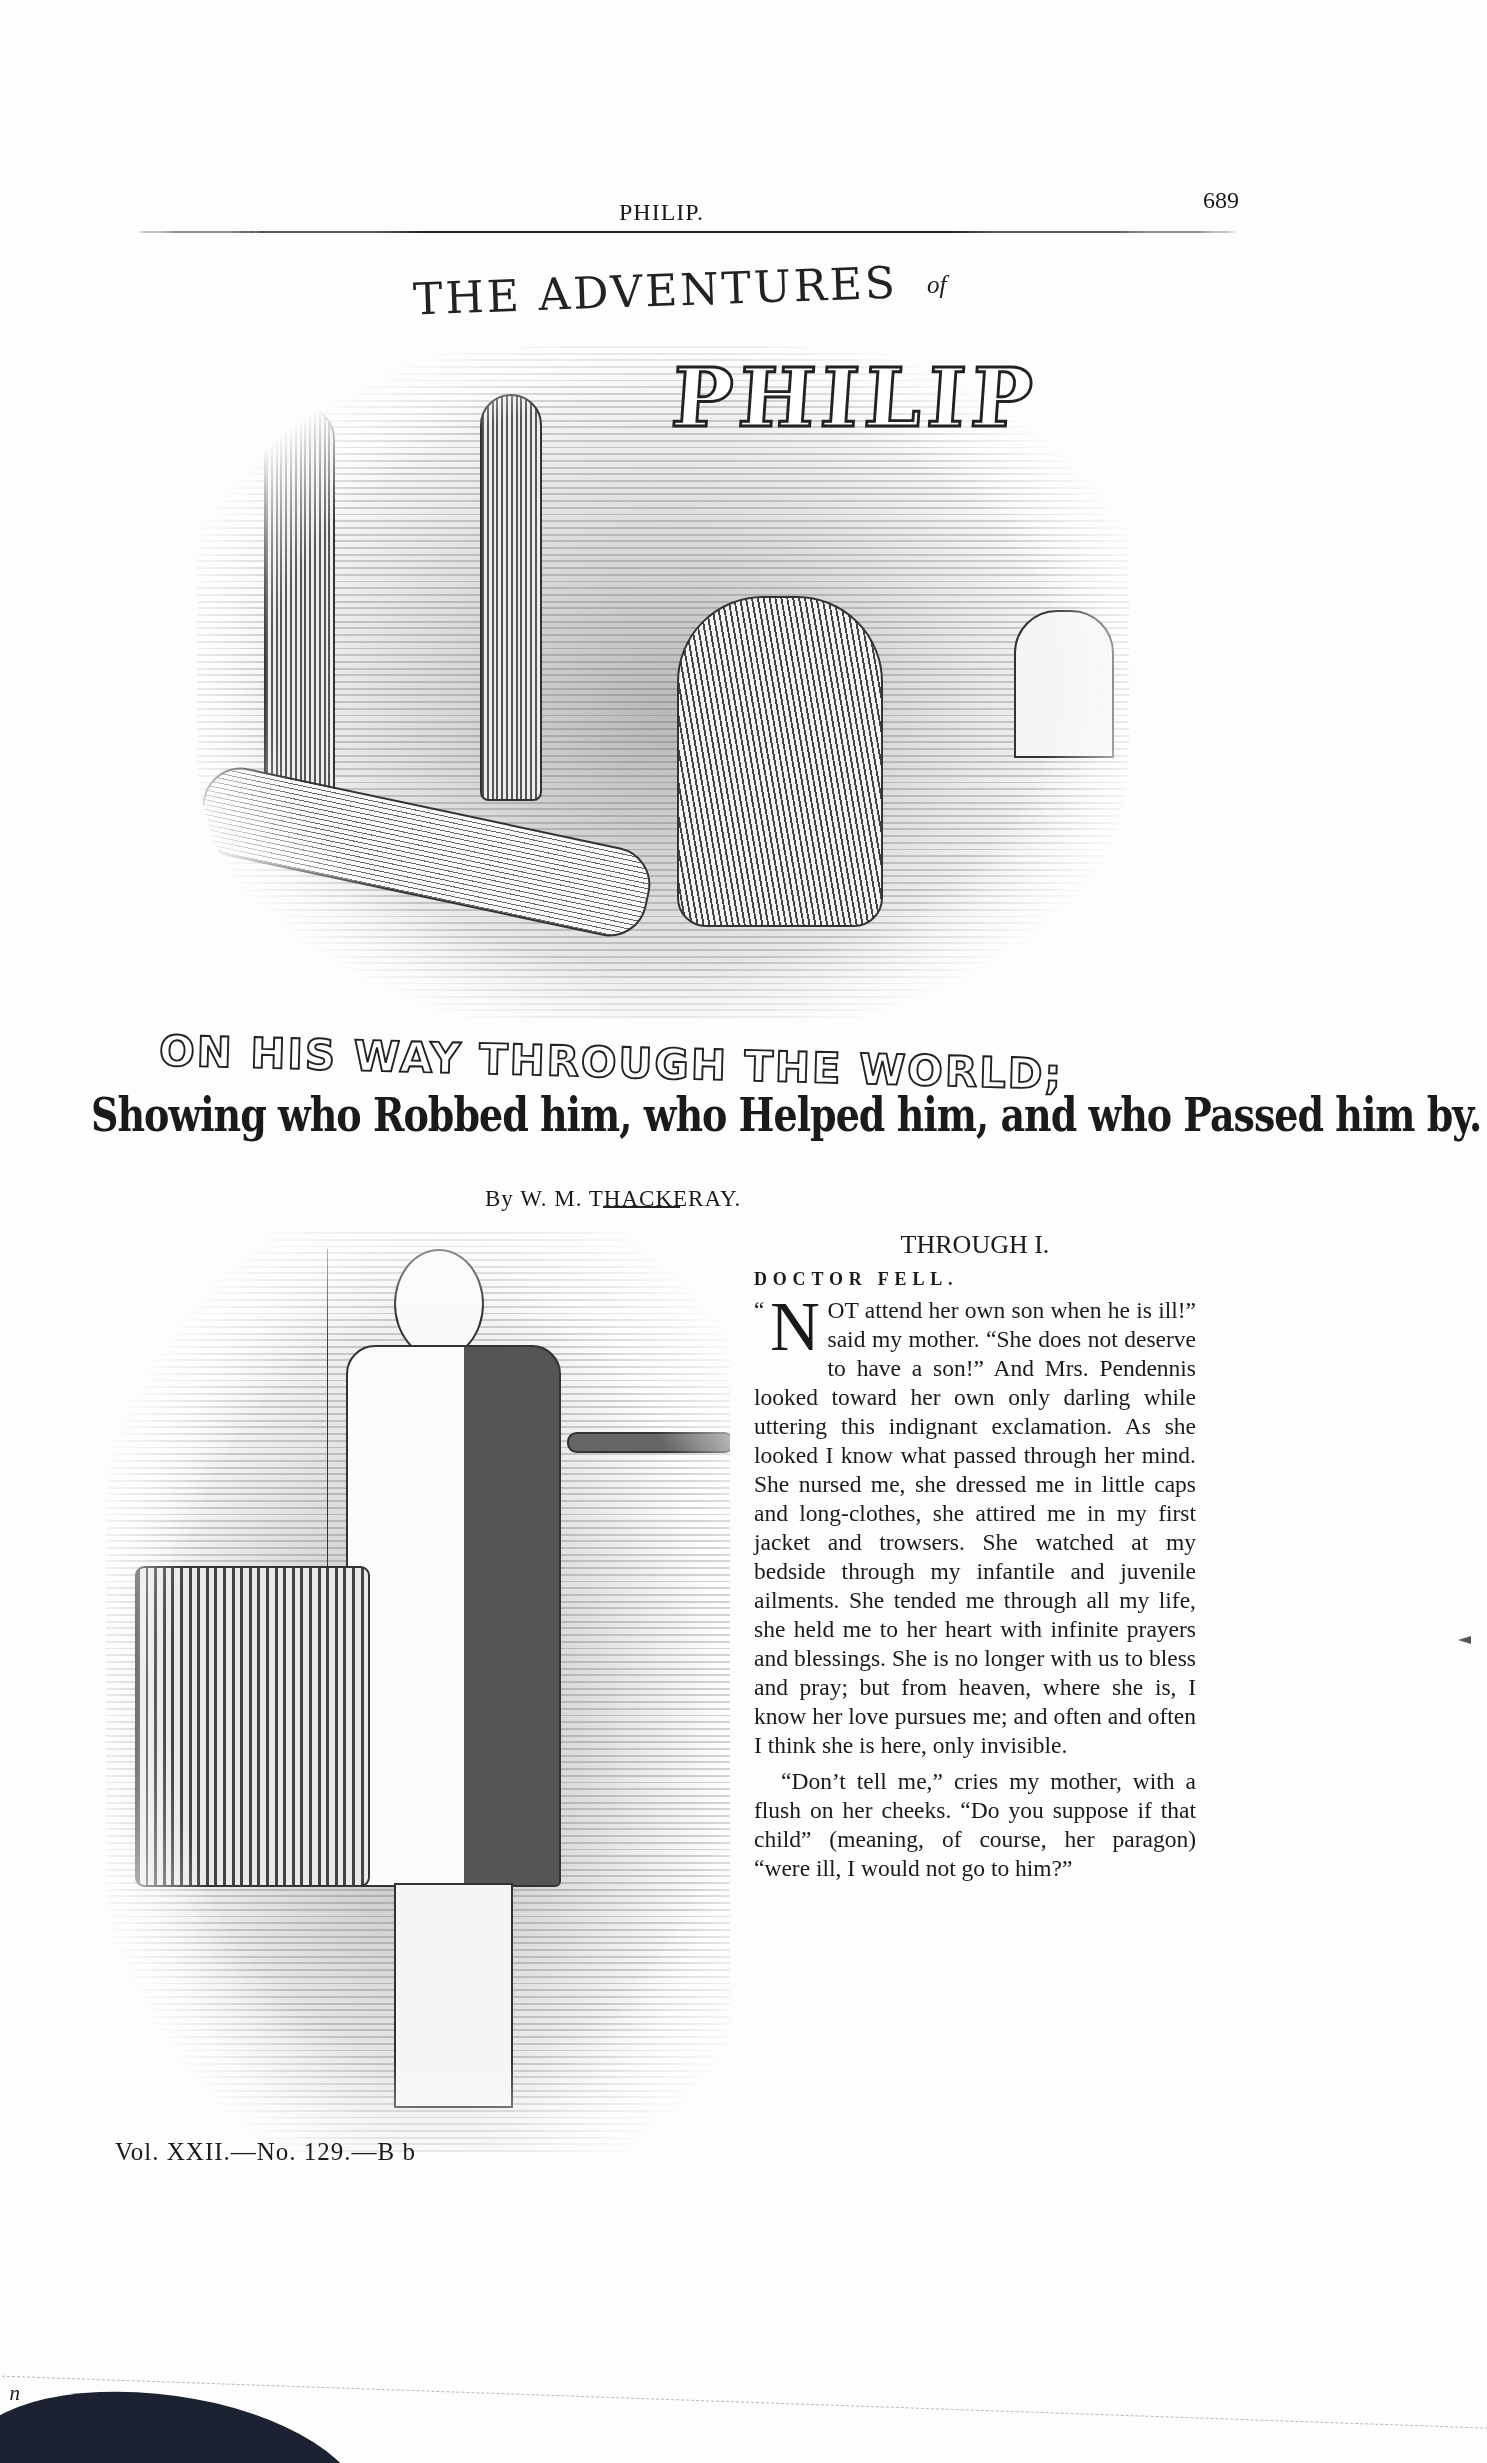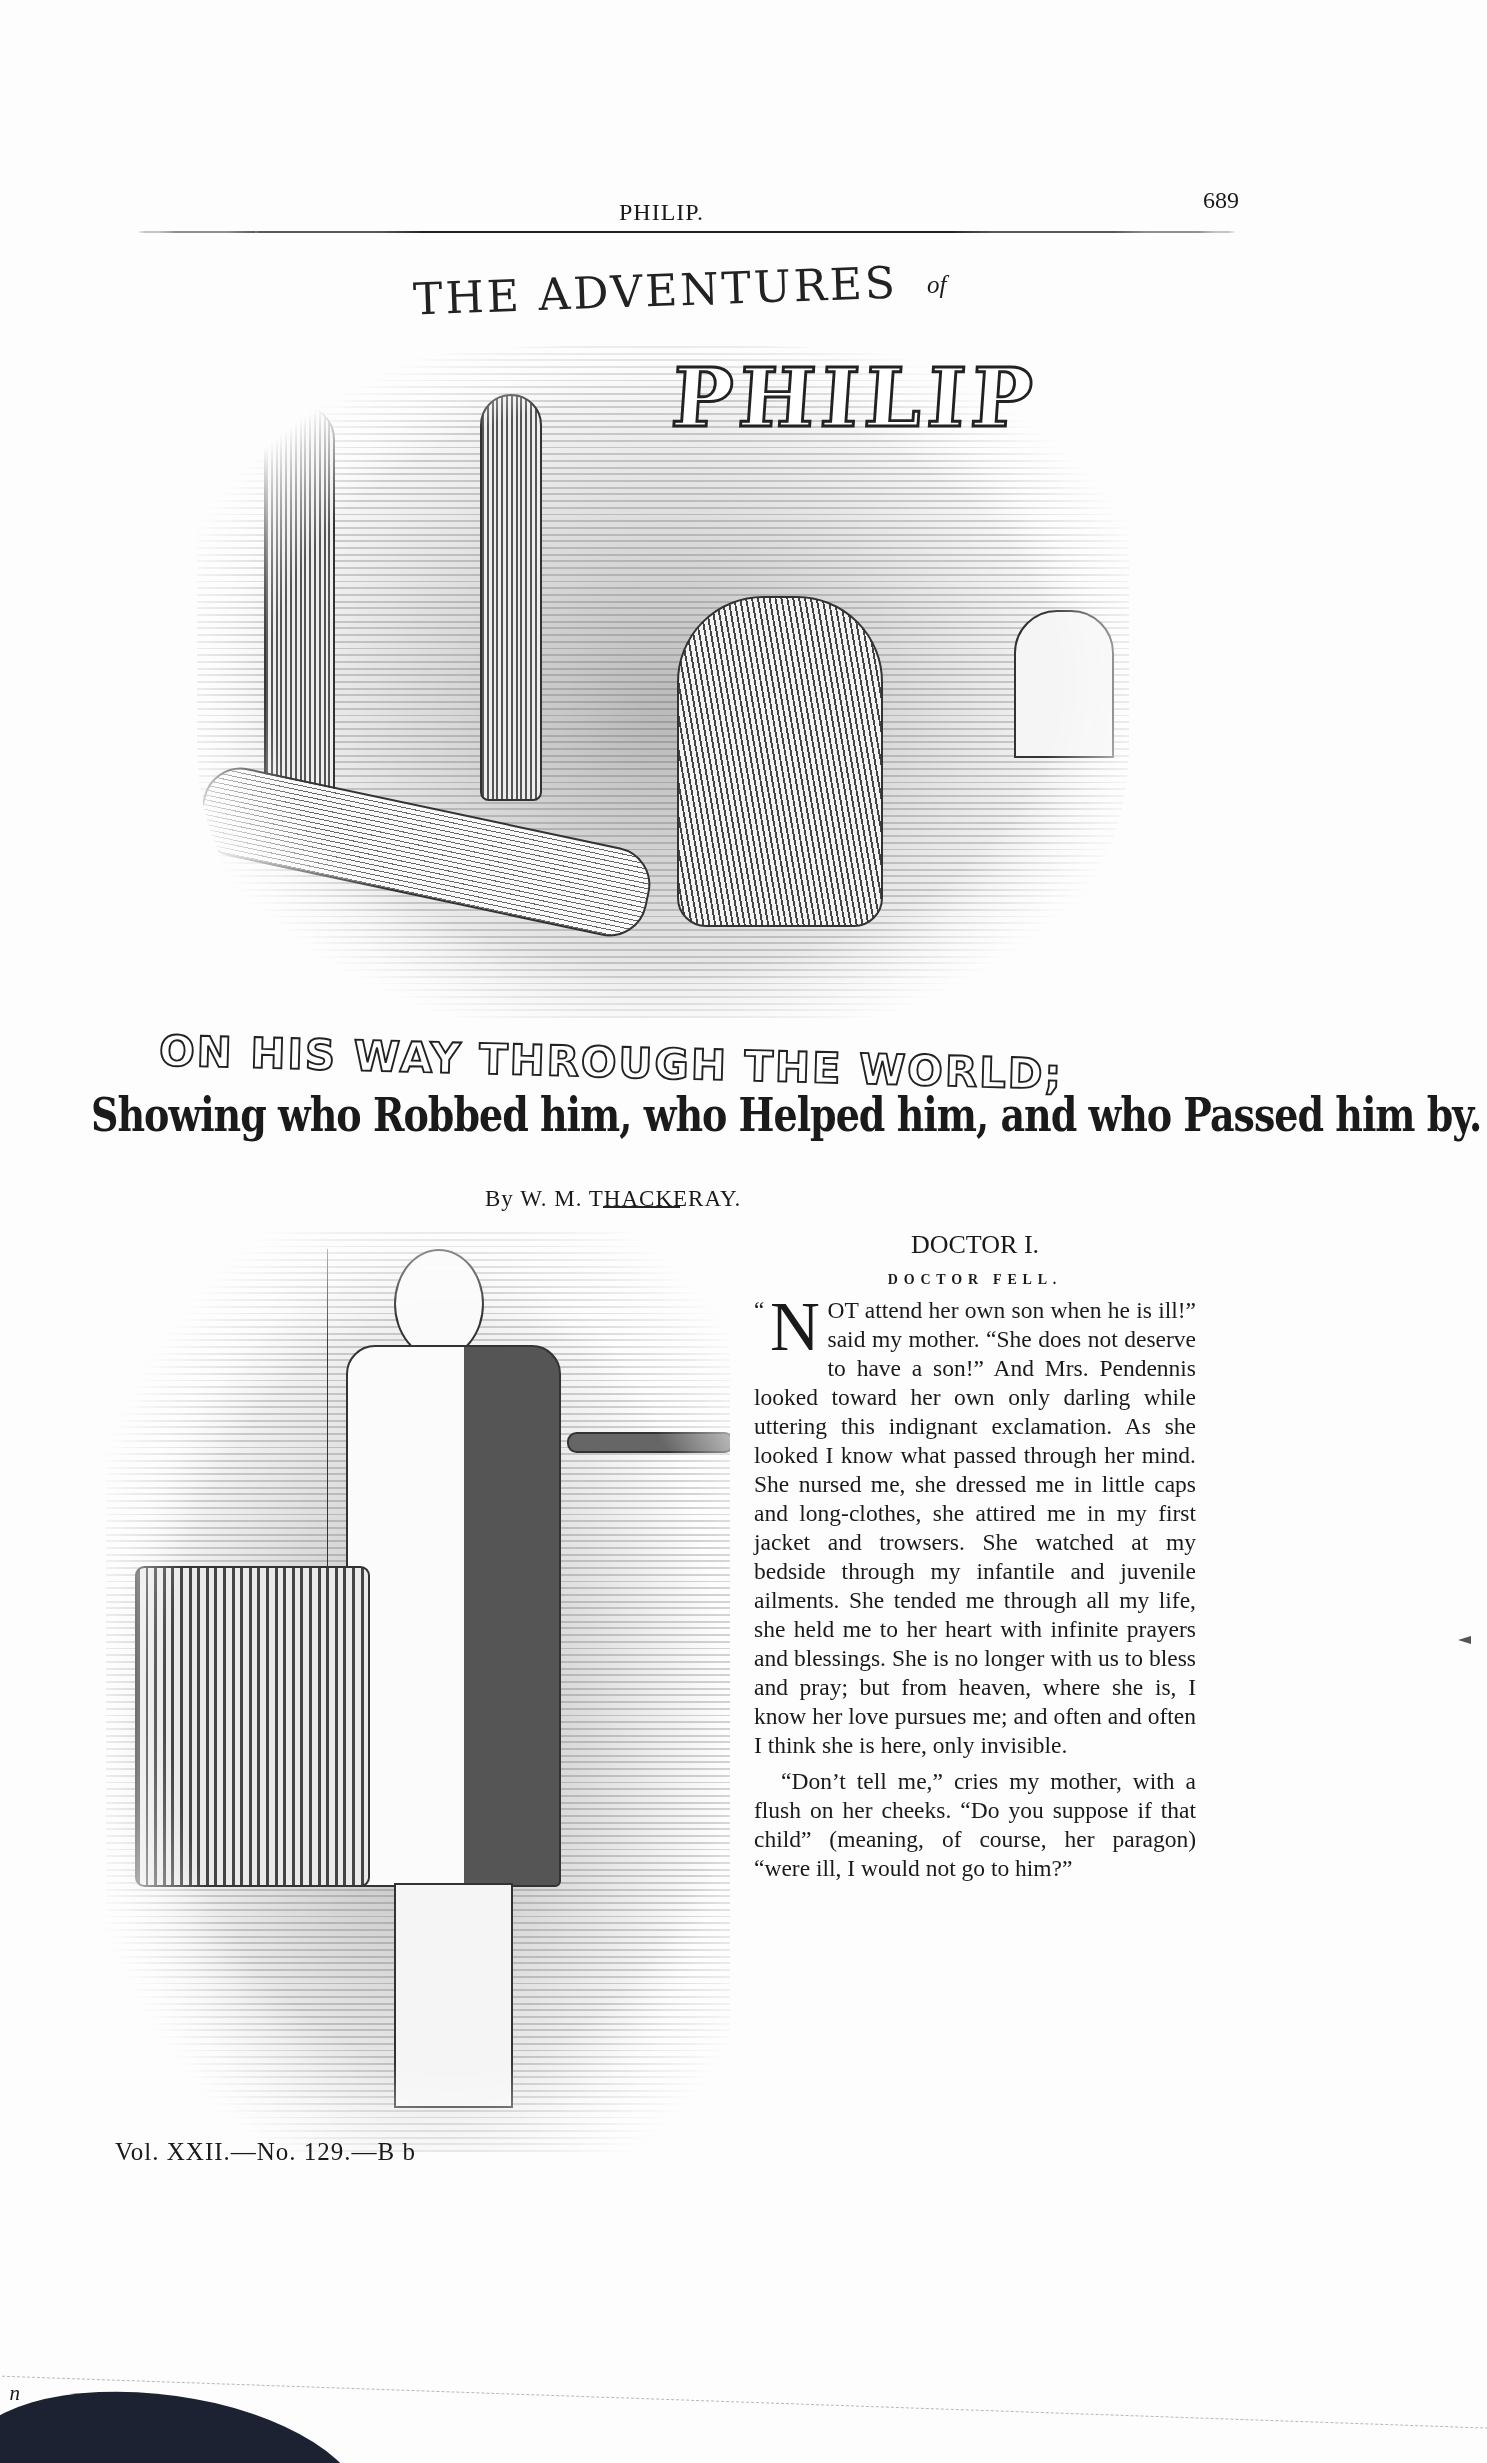--- a/index.html
+++ b/index.html
@@ -78,21 +78,21 @@
       position: absolute; left: 485px; top: 1153px; font-size: 23px; letter-spacing: 1px; margin-top: 33px;
     }
     .byline-rule {
       position: absolute; left: 603px; top: 1206px; width: 77px; border-top: 2.9px solid #222;
     }
     .column {
       position: absolute; left: 754px; top: 1230px; width: 442px;
       font-size: 23.5px; line-height: 29px; text-align: justify;
     }
     .chapter-title { text-align: center; font-size: 26px; margin: 0 0 5.8px 0; }
-    .chapter-sub { text-align: center; font-size: 14px; letter-spacing: 5.8px; font-weight: bold; margin-bottom: 1.9px; }
+    .chapter-sub { text-align: left; font-size: 18px; letter-spacing: 5.8px; font-weight: bold; margin-bottom: 1.9px; }
     .para { margin: 0; text-indent: 27px; }
     .para.first { text-indent: 0; }
     .dropcap {
       float: left; font-size: 69px; line-height: 56px; margin: 3.8px 7.7px 0 0; font-weight: normal;
     }
     .dropcap-quote { float: left; font-size: 23px; margin-right: 5.8px; }
     .gap { height: 7.7px; }
     .signature {
       position: absolute; left: 115px; top: 2138px; font-size: 25px; letter-spacing: 1px; text-align: right;
     }
@@ -137,21 +137,21 @@
 <div class="engraving engraving-bottom" title="Engraving: a bald bearded doctor in a long coat stands beside a chair, holding a watch and taking a pulse from a hand extending from the right">
   <div class="figure" style="left:221px;top:19px;width:0;height:576px;border-width:0 0 0 1.9px;"></div>
   <div class="figure" style="left:288px;top:19px;width:86px;height:106px;border-radius:50%;background:#fafafa;"></div>
   <div class="figure" style="left:240px;top:115px;width:211px;height:538px;border-radius:29px 29px 5.8px 5.8px;background:linear-gradient(90deg,#fbfbfb 0 55%,#555 55% 100%);"></div>
   <div class="figure" style="left:288px;top:653px;width:115px;height:221px;background:#f5f5f5;"></div>
   <div class="figure" style="left:29px;top:336px;width:231px;height:317px;border-radius:9.6px;background:repeating-linear-gradient(90deg,#444 0 2.9px,#eaeaea 2.9px 8.6px);"></div>
   <div class="figure" style="left:461px;top:202px;width:163px;height:17.3px;border-radius:9.6px;background:#666;"></div>
 </div>
 
 <div class="column">
-  <div class="chapter-title">DOCTOR I.</div>
+  <div class="chapter-title">THROUGH I.</div>
   <div class="chapter-sub">DOCTOR FELL.</div>
   <p class="para first">
     <span class="dropcap-quote">“</span>
     <span class="dropcap">N</span>
     <span>OT attend her own son when he is ill!” said my mother. “She does not deserve to have a son!” And Mrs. Pendennis looked toward her own only darling while uttering this indignant exclamation. As she looked I know what passed through her mind. She nursed me, she dressed me in little caps and long-clothes, she attired me in my first jacket and trowsers. She watched at my bedside through my infantile and juvenile ailments. She tended me through all my life, she held me to her heart with infinite prayers and blessings. She is no longer with us to bless and pray; but from heaven, where she is, I know her love pursues me; and often and often I think she is here, only invisible.</span>
   </p>
   <div class="gap"></div>
   <p class="para">“Don’t tell me,” cries my mother, with a flush on her cheeks. “Do you suppose if that child” (meaning, of course, her paragon) “were ill, I would not go to him?”</p>
 </div>
 

